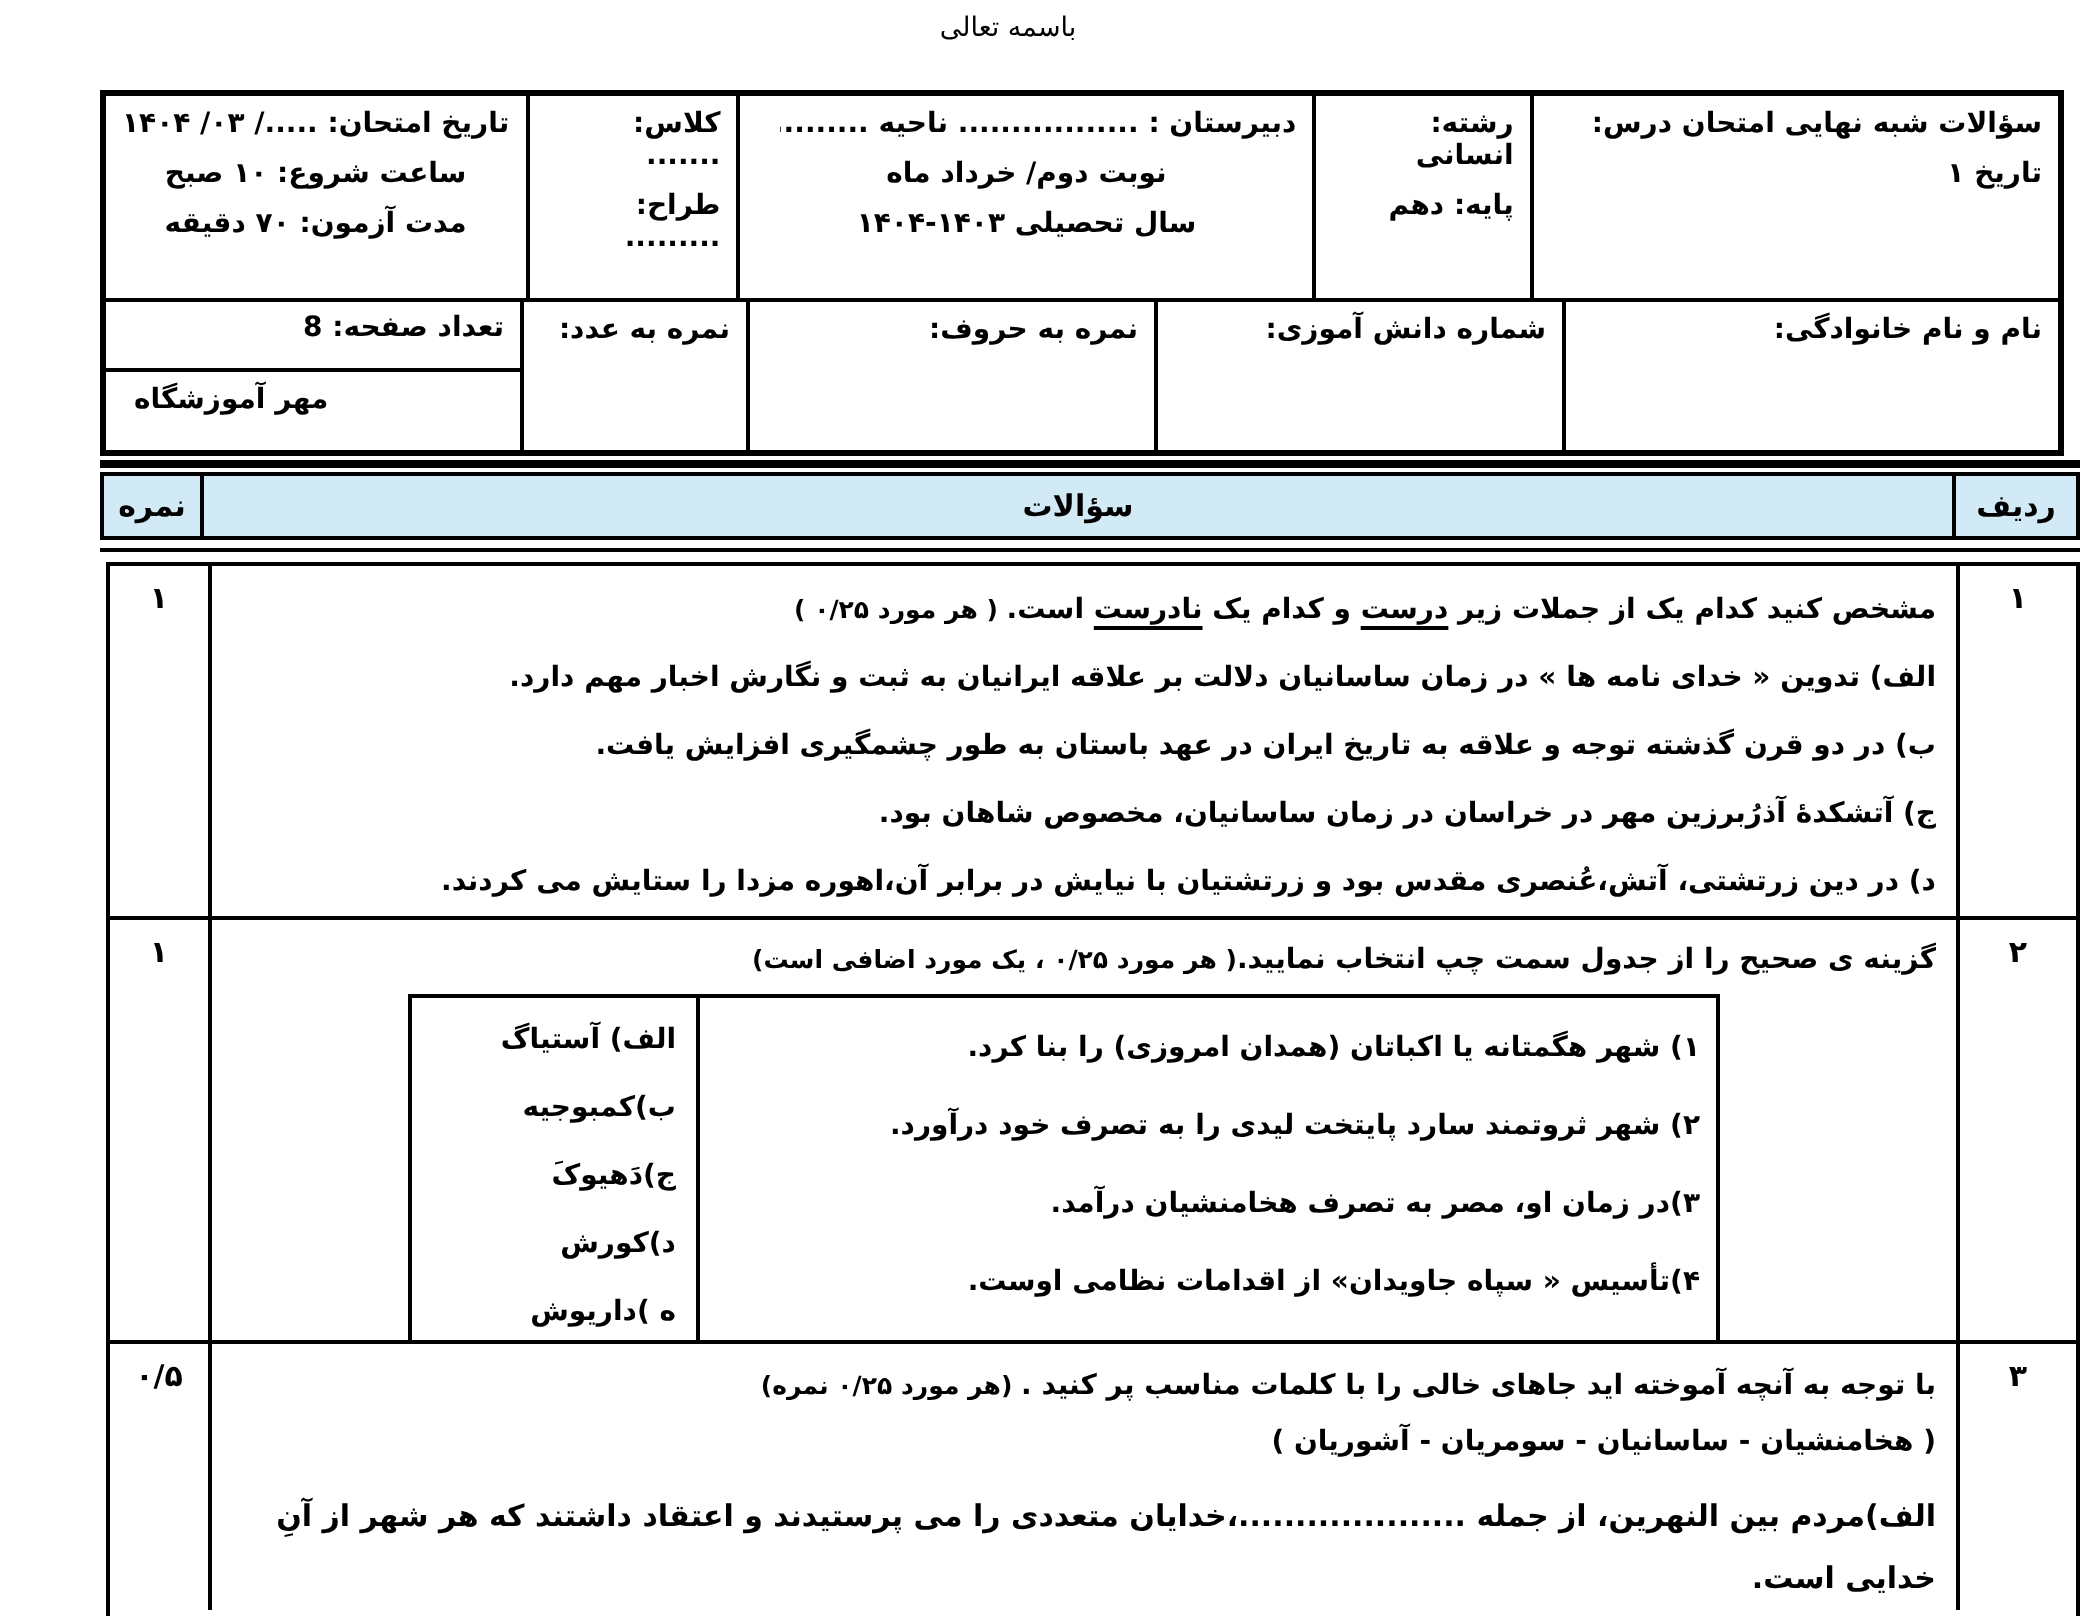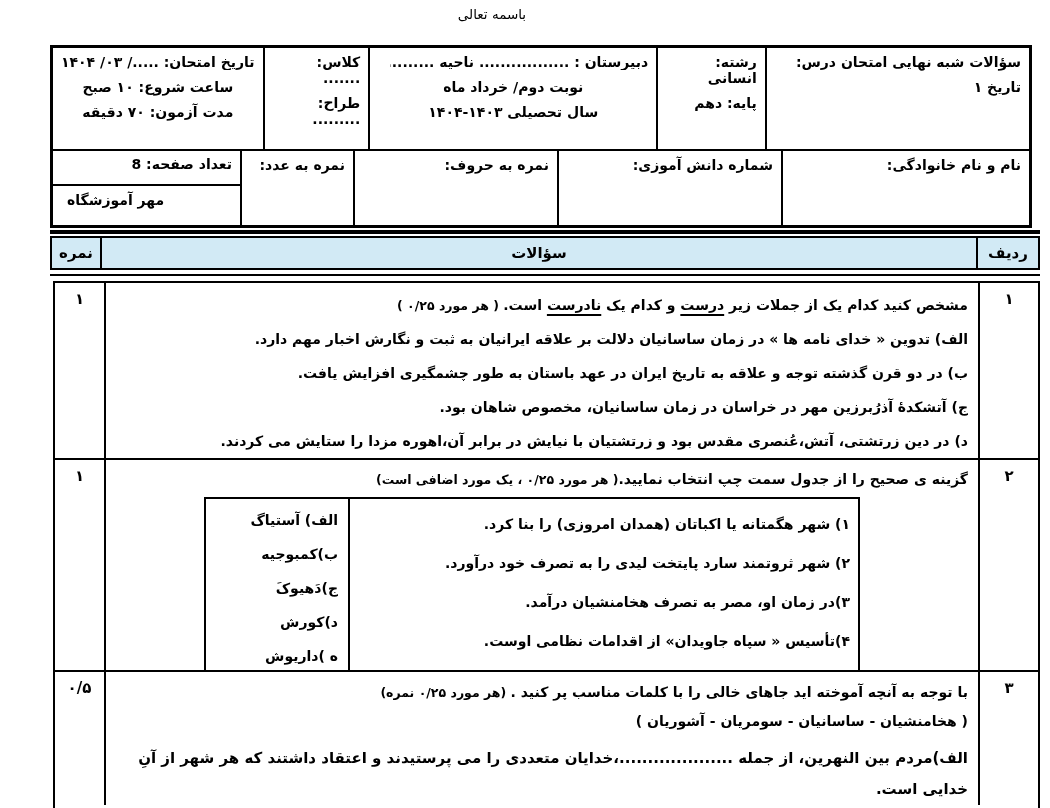--- a/index.html
+++ b/index.html
@@ -8,35 +8,35 @@
     font-family:"DejaVu Sans",sans-serif;color:#000;overflow:hidden;
     direction:rtl;
   }
   .abs{position:absolute;box-sizing:border-box;}
   .b{font-weight:bold;}
   .nowrap{white-space:nowrap;overflow:hidden;}
   .ctr{text-align:center;}
   .rgt{text-align:right;margin-left:12px;}
 
   
-  .bismillah{left:4px;top:6px;width:976px;text-align:center;font-size:13.5px;}
+  .bismillah{left:16px;top:6px;width:976px;text-align:center;font-size:13.5px;}
 
   
   .hdr{left:50px;top:45px;width:982px;height:183px;border:3px solid #000;}
   .hdr-row1{display:flex;height:101px;}
   .hdr-row2{display:flex;height:74px;border-top:2.5px solid #000;}
   .hcell{box-sizing:border-box;padding:6px 8px;font-size:14px;font-weight:bold;}
   .vline{border-left:2.5px solid #000;}
   .c-examtitle{width:268px;}
   .c-field{width:110px;}
   .c-school{width:288px;}
   .c-class{width:107px;}
   .c-date{flex:1;}
   .f-name{width:248px;}
-  .f-sid{width:224px;}
+  .f-sid{width:204px;}
   .f-words{width:204px;}
   .f-num{width:113px;}
   .f-pages{flex:1;padding:0;}
   .line-gap{margin-top:9px;}
   .pages-top{box-sizing:border-box;height:35px;border-bottom:2px solid #000;
              padding:5px 8px;text-align:right;}
   .pages-bottom{padding:6px 14px;text-align:left;}
 
   
   .thick-line{left:50px;top:230px;width:990px;height:4px;background:#000;}

